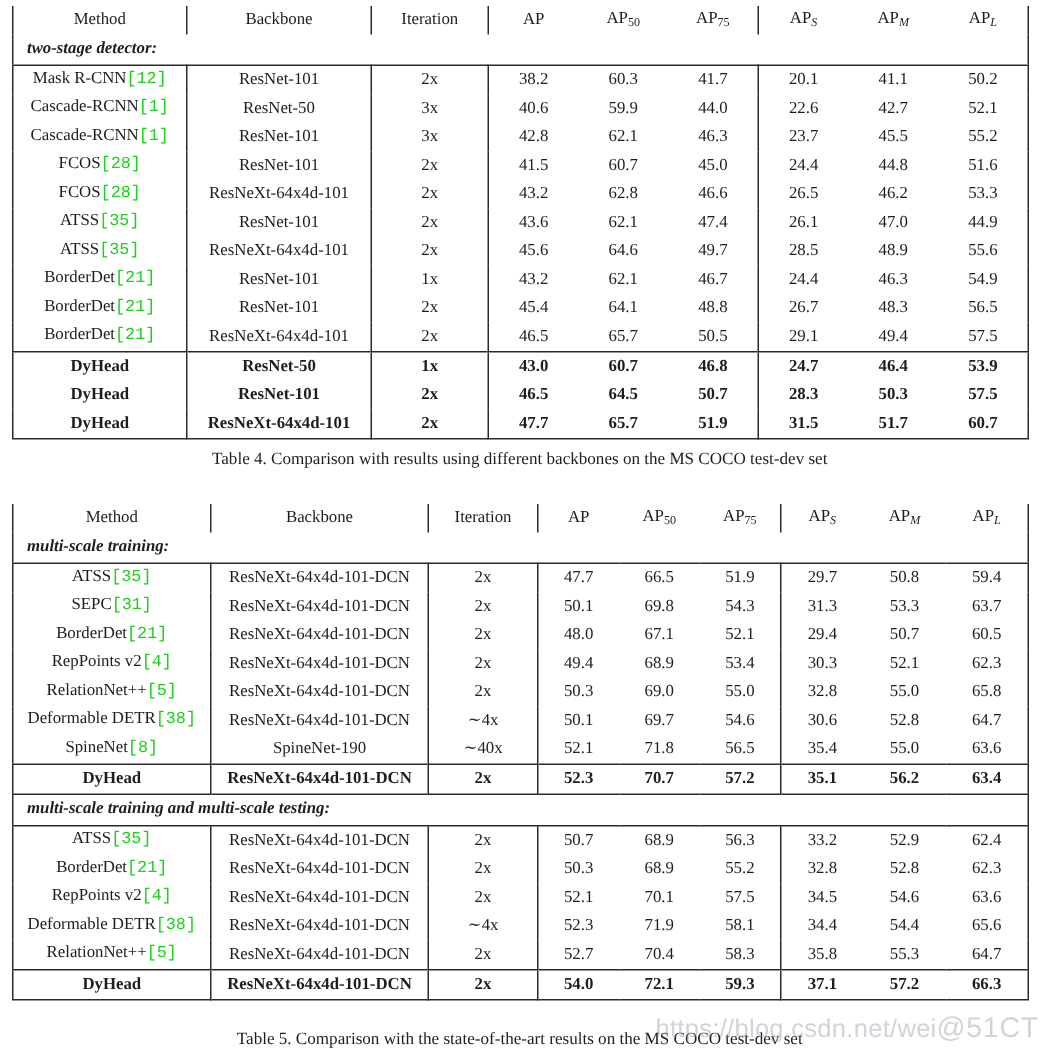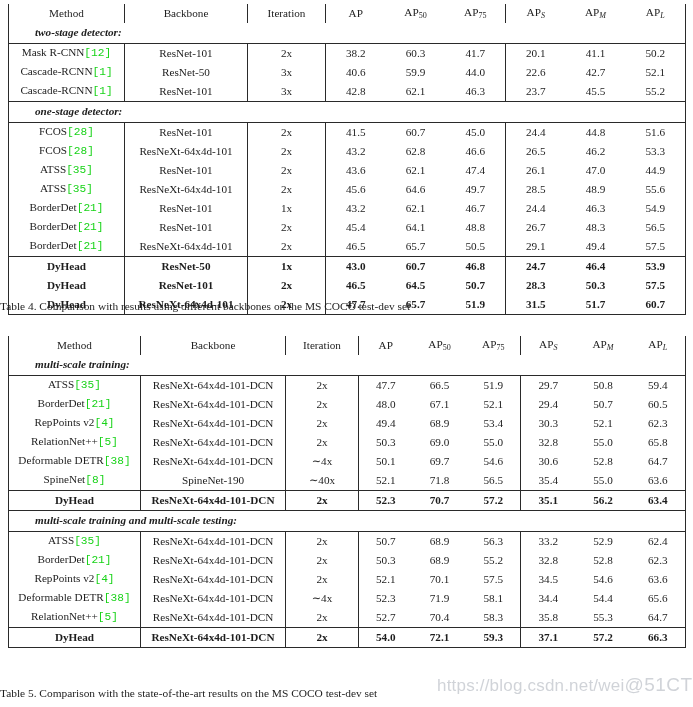--- a/index.html
+++ b/index.html
@@ -43,21 +43,21 @@
     height: 19px;
     color: #1d1d1d;
   }
 
   
   table.paper-table { border-left: 1.3px solid #2a2a2a; border-right: 1.3px solid #2a2a2a; }
   tr.group-row td {
     text-align: left;
     font-style: italic;
     font-weight: bold;
-    padding-left: 26px;
+    padding-left: 9px;
     height: 20px;
     font-size: 11.2px;
     border-bottom: 1.3px solid #2a2a2a;
   }
   tr.sep-above td { border-top: 1.3px solid #2a2a2a; }
   tr.last-row td { border-bottom: 1.3px solid #2a2a2a; }
 
   
   td.vsep-r, th.vsep-r { border-right: 1.3px solid #2a2a2a; }
 
@@ -65,20 +65,21 @@
 
   .cite { color: #18d318; font-family: Liberation Mono, monospace; }
 
   .sub { font-size: 0.72em; vertical-align: -0.28em; letter-spacing: 0; }
   .sub-i { font-size: 0.72em; vertical-align: -0.28em; font-style: italic; }
 
   .caption {
     position: absolute;
     left: 0;
     width: 693px;
+    text-align: center;
     font-size: 11.4px;
     color: #1d1d1d;
   }
   #caption4 { top: 300px; }
   #caption5 { top: 687px; }
 
   .watermark {
     position: absolute;
     left: 437px;
     top: 672px;
@@ -153,23 +154,20 @@
             <td class="vsep-r">Cascade-RCNN<span class="cite">[1]</span></td>
             <td class="vsep-r">ResNet-101</td>
             <td class="vsep-r">3x</td>
             <td>42.8</td>
             <td>62.1</td>
             <td class="vsep-r">46.3</td>
             <td>23.7</td>
             <td>45.5</td>
             <td>55.2</td>
           </tr>
-          <tr class="group-row sep-above">
-            <td colspan="9">one-stage detector:</td>
-          </tr>
           <tr class="">
             <td class="vsep-r">FCOS<span class="cite">[28]</span></td>
             <td class="vsep-r">ResNet-101</td>
             <td class="vsep-r">2x</td>
             <td>41.5</td>
             <td>60.7</td>
             <td class="vsep-r">45.0</td>
             <td>24.4</td>
             <td>44.8</td>
             <td>51.6</td>
@@ -315,20 +313,31 @@
             <td class="vsep-r">ResNeXt-64x4d-101-DCN</td>
             <td class="vsep-r">2x</td>
             <td>47.7</td>
             <td>66.5</td>
             <td class="vsep-r">51.9</td>
             <td>29.7</td>
             <td>50.8</td>
             <td>59.4</td>
           </tr>
           <tr class="">
+            <td class="vsep-r">SEPC<span class="cite">[31]</span></td>
+            <td class="vsep-r">ResNeXt-64x4d-101-DCN</td>
+            <td class="vsep-r">2x</td>
+            <td>50.1</td>
+            <td>69.8</td>
+            <td class="vsep-r">54.3</td>
+            <td>31.3</td>
+            <td>53.3</td>
+            <td>63.7</td>
+          </tr>
+          <tr class="">
             <td class="vsep-r">BorderDet<span class="cite">[21]</span></td>
             <td class="vsep-r">ResNeXt-64x4d-101-DCN</td>
             <td class="vsep-r">2x</td>
             <td>48.0</td>
             <td>67.1</td>
             <td class="vsep-r">52.1</td>
             <td>29.4</td>
             <td>50.7</td>
             <td>60.5</td>
           </tr>

